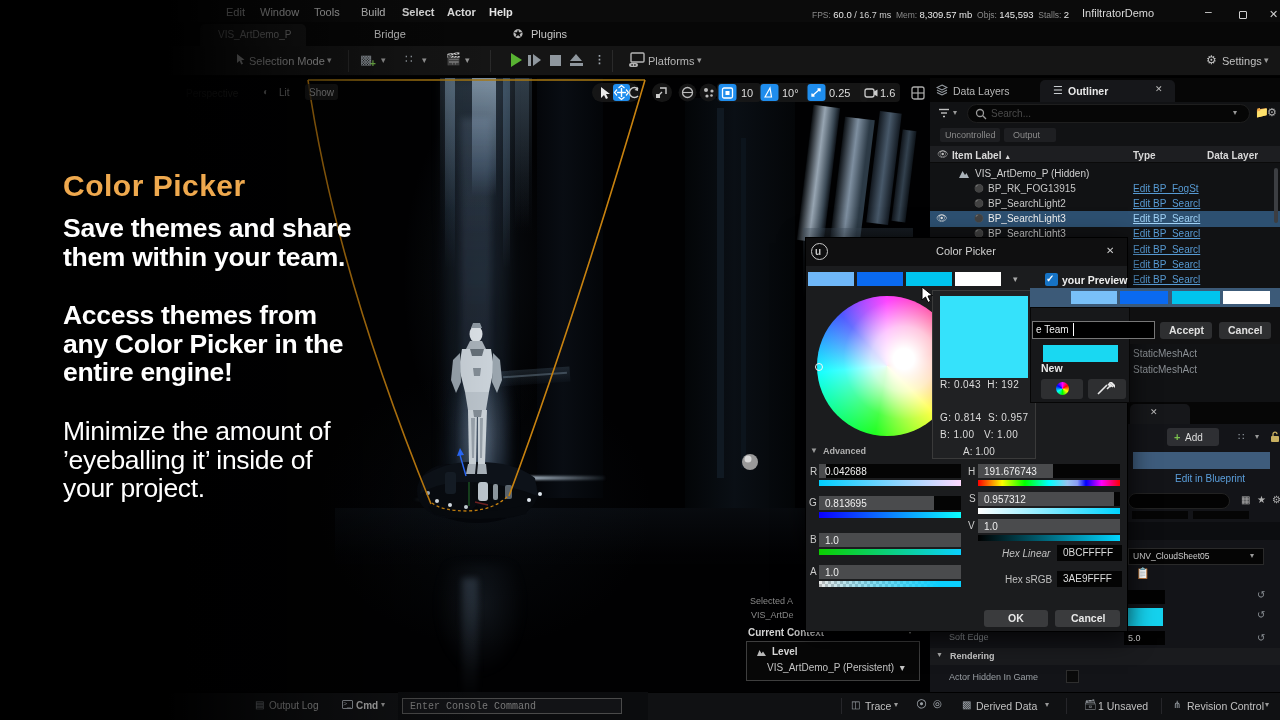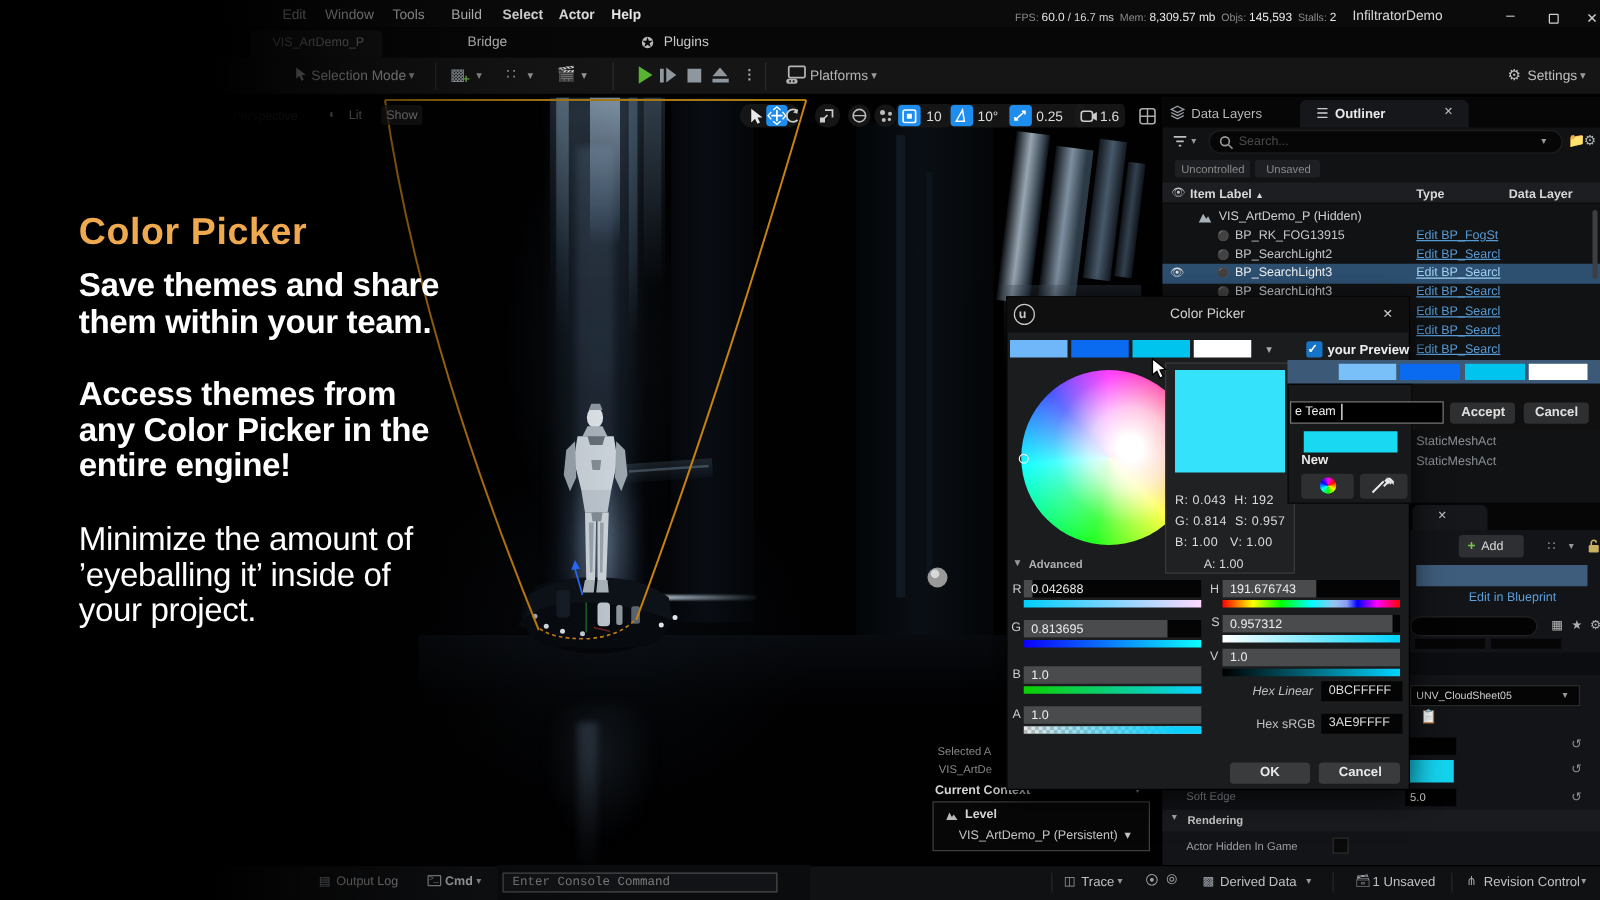--- a/index.html
+++ b/index.html
@@ -277,21 +277,21 @@
       <line x1="7.8" y1="7.8" x2="11" y2="11" stroke="#9a9a9a" stroke-width="1.3"></line>
     </svg>
   <div class="t" style="left:991px;top:108px;font-size:10px;color:#4a4a4a;">Search...</div>
   <div class="t" style="left:1233px;top:108px;font-size:8px;color:#999;">▾</div>
   <div class="t" style="left:1255px;top:106px;font-size:11px;color:#c8a84b;">📁</div>
   <div class="t" style="left:1267px;top:106px;font-size:11px;color:#b0b0b0;">⚙</div>
 
   <div class="abs" style="left:940px;top:128px;width:60px;height:14px;background:#1e1f22;border-radius:2px;"></div>
   <div class="t" style="left:945px;top:130px;font-size:9px;color:#8a8a8a;">Uncontrolled</div>
   <div class="abs" style="left:1004px;top:128px;width:52px;height:14px;background:#1e1f22;border-radius:2px;"></div>
-  <div class="t" style="left:1013px;top:130px;font-size:9px;color:#8a8a8a;">Unsaved</div>
+  <div class="t" style="left:1013px;top:130px;font-size:9px;color:#8a8a8a;">Output</div>
 
   <div class="abs" style="left:930px;top:146px;width:350px;height:17px;background:#1d1e21;border-bottom:1px solid #0a0a0a;"></div>
   <div class="t" style="left:937px;top:149px;font-size:9px;color:#c0c0c0;">👁</div>
   <div class="t" style="left:952px;top:150px;font-size:10px;font-weight:bold;color:#d8d8d8;">Item Label&nbsp;<span style="font-size:7px;">▲</span></div>
   <div class="t" style="left:1133px;top:150px;font-size:10px;font-weight:bold;color:#d8d8d8;">Type</div>
   <div class="t" style="left:1207px;top:150px;font-size:10px;font-weight:bold;color:#d8d8d8;">Data Layer</div>
 
   <svg class="abs" style="left:958px;top:169px;" width="12" height="10" viewBox="0 0 12 10">
       <path d="M1 9 L4.5 2 L7 6 L8.5 4 L11 9 Z" fill="#aab2b9"></path>
     </svg>
@@ -376,21 +376,21 @@
   <div class="abs" style="left:1045px;top:273px;width:13px;height:13px;background:#1673c5;border-radius:2px;"></div>
   <div class="t" style="left:1046px;top:273px;font-size:10px;font-weight:bold;color:#fff;">✓</div>
   <div class="t" style="left:1062px;top:274px;font-size:10.5px;font-weight:bold;color:#eee;">your Preview</div>
 
   <div class="abs" style="left:817px;top:296px;width:140px;height:140px;border-radius:50%;background:conic-gradient(from 0deg, #f0f, #f00 75deg, #ff0 135deg, #0f0 190deg, #0ff 265deg, #2a3aff 318deg, #f0f 360deg);"></div>
   <div class="abs" style="left:817px;top:296px;width:140px;height:140px;border-radius:50%;background:radial-gradient(circle at 62% 45%, #fff 0 9%, rgba(255,255,255,.78) 28%, rgba(255,255,255,.28) 52%, rgba(255,255,255,.1) 72%, rgba(255,255,255,0) 88%);"></div>
   <div class="abs" style="left:815px;top:363px;width:8px;height:8px;border:1.5px solid #f5f5f5;border-radius:50%;"></div>
 
   <div class="abs" style="left:932px;top:290px;width:104px;height:169px;background:#202123;border:1px solid #3a3a3a;"></div>
   <div class="abs" style="left:940px;top:296px;width:88px;height:82px;background:#35e2fb;"></div>
-  <div class="t" style="left:940px;top:395px;font-size:10px;letter-spacing:.4px;color:#dcdcdc;">R: 0.043&nbsp; H: 192</div>
+  <div class="t" style="left:940px;top:379px;font-size:10px;letter-spacing:.4px;color:#dcdcdc;">R: 0.043&nbsp; H: 192</div>
   <div class="t" style="left:940px;top:412px;font-size:10px;letter-spacing:.4px;color:#dcdcdc;">G: 0.814&nbsp; S: 0.957</div>
   <div class="t" style="left:940px;top:429px;font-size:10px;letter-spacing:.4px;color:#dcdcdc;">B: 1.00&nbsp;&nbsp; V: 1.00</div>
   <div class="t" style="left:963px;top:446px;font-size:10px;color:#d8d8d8;">A: 1.00</div>
 
   <div class="t" style="left:810px;top:446px;font-size:8px;color:#999;">▼</div>
   <div class="t" style="left:823px;top:446px;font-size:9px;font-weight:bold;color:#b0b0b0;">Advanced</div>
 
   <svg class="abs" style="left:921px;top:286px;" width="14" height="18" viewBox="0 0 14 18">
     <path d="M1 1 L1 14 L4.5 11 L7 16.5 L9.5 15.2 L7 10 L11.5 9.5 Z" fill="#fff" stroke="#000" stroke-width="1"></path>
   </svg>

